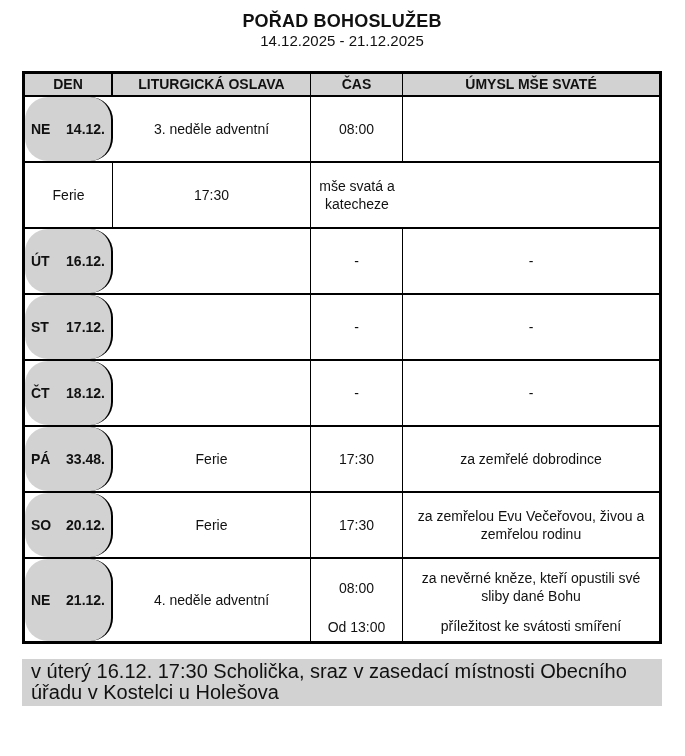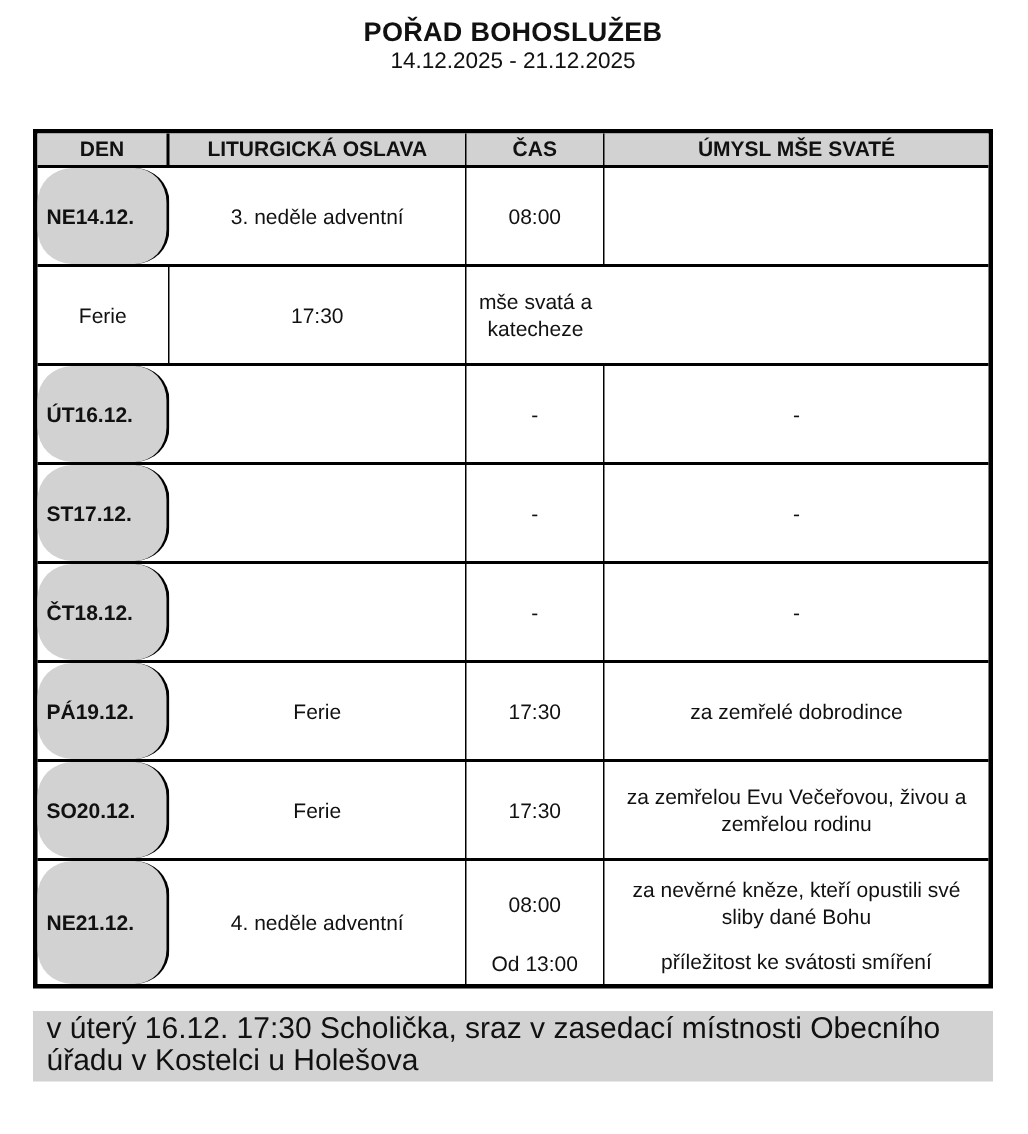--- a/index.html
+++ b/index.html
@@ -30,21 +30,21 @@
     font-weight: bold;
     letter-spacing: 0.2px;
   }
   .doc-daterange {
     font-size: 15px;
     font-weight: normal;
   }
 
   
   .schedule-table {
-    margin-top: 36px;
+    margin-top: 21px;
     border: 3px solid #000000;
   }
   .thead {
     display: grid;
     grid-template-columns: 88px 198px 92px 1fr;
     background: #d2d2d2;
     border-bottom: 2px solid #000000;
     font-weight: bold;
     font-size: 14px;
   }
@@ -68,21 +68,21 @@
   .cell {
     display: flex;
     align-items: center;
     justify-content: center;
     text-align: center;
   }
   .col-day {
     background: #d2d2d2;
     border-right: 2.5px solid #000000;
     font-weight: bold;
-    justify-content: flex-start;
+    justify-content: space-between;
     padding: 0 6px;
     box-sizing: border-box;
     border-radius: 23px;
   }
   .col-liturgy { border-right: 1.5px solid #000000; padding: 0 4px; }
   .col-time { border-right: 1.5px solid #000000; flex-direction: column; }
   .col-intention { flex-direction: column; padding: 0 4px; box-sizing: border-box; line-height: 18px; }
 
   .entry {
     flex: 1;
@@ -179,21 +179,21 @@
           <div class="cell col-time">
             <div class="entry">-</div>
           </div>
           <div class="cell col-intention">
             <div class="entry">-</div>
           </div>
         </div>
         <div class="trow">
           <div class="cell col-day">
             <span>PÁ</span>
-            <span>19.12.</span>
+            <span>33.48.</span>
           </div>
           <div class="cell col-liturgy">Ferie</div>
           <div class="cell col-time">
             <div class="entry">17:30</div>
           </div>
           <div class="cell col-intention">
             <div class="entry">za zemřelé dobrodince</div>
           </div>
         </div>
         <div class="trow">

